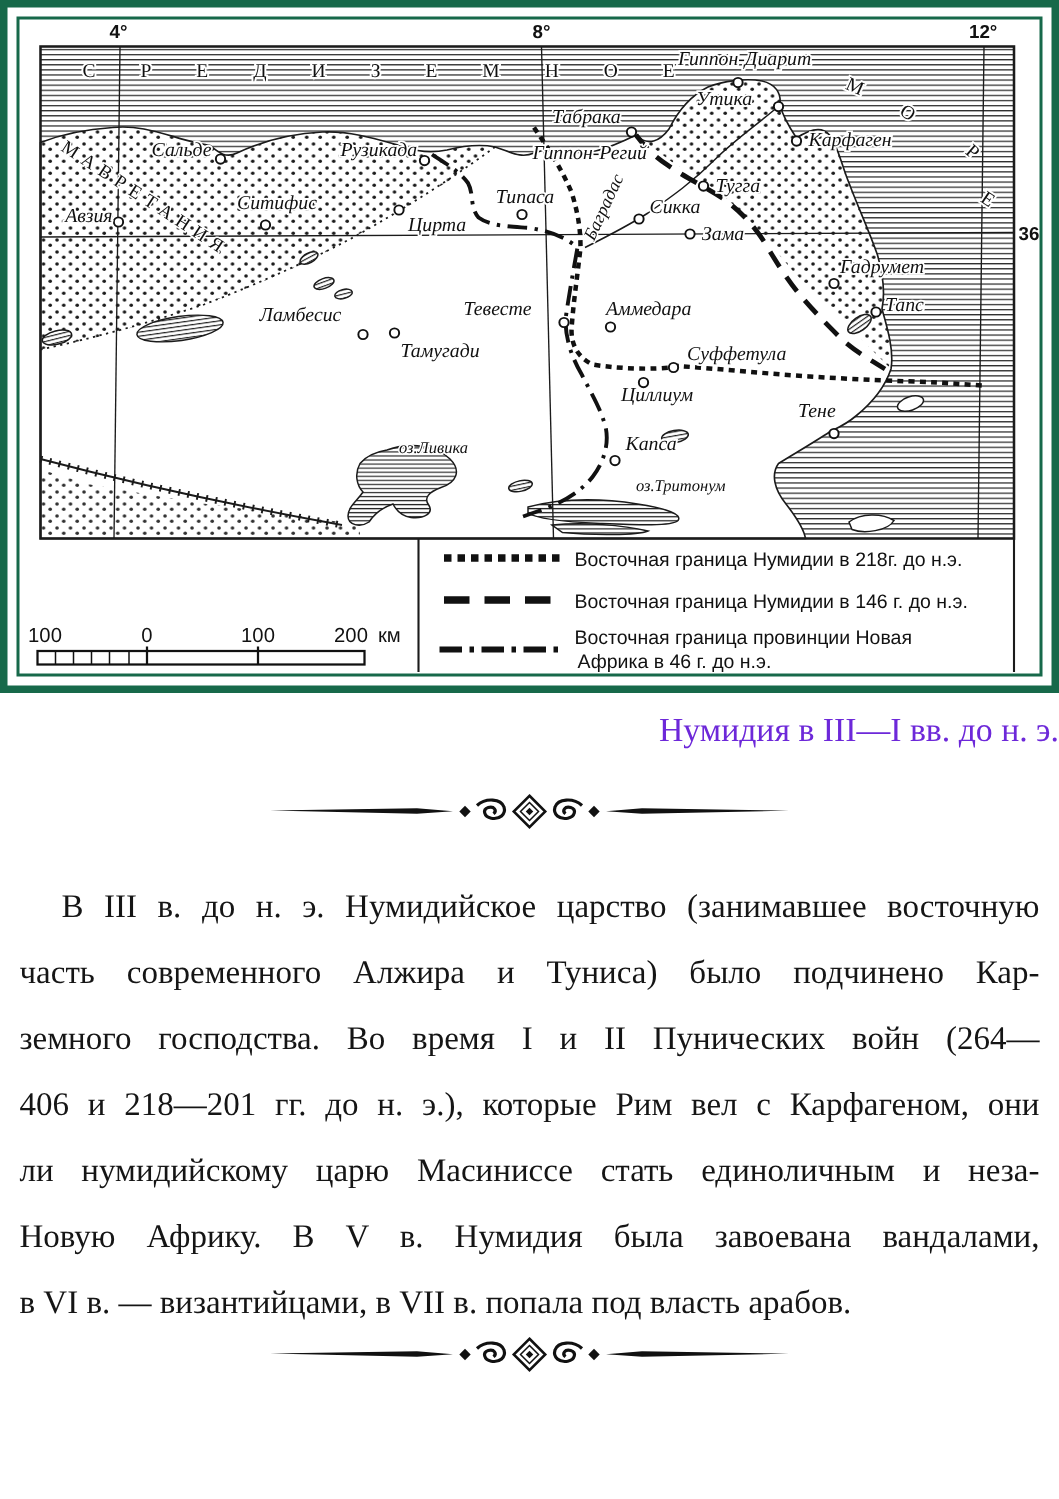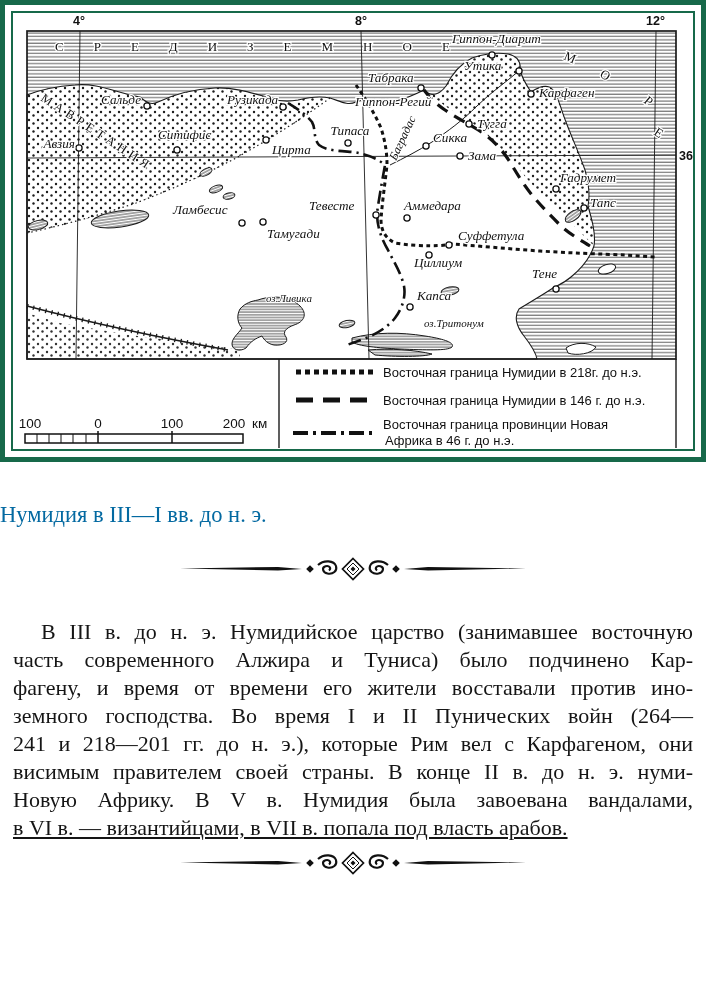--- a/index.html
+++ b/index.html
@@ -11,29 +11,29 @@
   
   .cityLabel{font:italic 13.2px "Liberation Serif",serif;fill:#111;paint-order:stroke;stroke:#fff;stroke-width:2.4px;}
   .lakeLabel{font:italic 11px "Liberation Serif",serif;fill:#111;paint-order:stroke;stroke:#fff;stroke-width:2px;}
   .seaLetter{font:13px "Liberation Serif",serif;fill:#111;paint-order:stroke;stroke:#fff;stroke-width:2.6px;}
   .regionLabel{font:12.5px "Liberation Serif",serif;fill:#111;letter-spacing:4.5px;paint-order:stroke;stroke:#fff;stroke-width:2px;}
   .riverLabel{font:italic 12px "Liberation Serif",serif;fill:#111;paint-order:stroke;stroke:#fff;stroke-width:2px;}
   .coordLabel{font:bold 12.5px "Liberation Sans",sans-serif;fill:#111;}
   .legendText{font:13px "Liberation Sans",sans-serif;fill:#111;}
   .scaleText{font:13.5px "Liberation Sans",sans-serif;fill:#111;}
   
-  .caption{margin-top:38px;text-align:left;color:#0369a1;font-size:22.5px;line-height:30px;}
+  .caption{margin-top:10px;text-align:right;color:#6d28d9;font-size:22.5px;line-height:30px;}
   
   .ornament{margin:26px auto 0 auto;width:350px;height:26px;display:block;}
   .ornament.bottom{margin-top:8px;}
   
   .article{margin-top:36px;padding:0 13px;font-size:22px;line-height:28px;color:#151515;}
-  .jline{text-align:justify;text-align-last:justify;white-space:normal;}
+  .jline{text-align:justify;text-align-last:justify;white-space:normal;margin-top:16px;}
   .jline.first{text-indent:28px;}
-  .jline.last{text-align-last:left;text-decoration:underline;}
+  .jline.last{text-align-last:left;}
 </style>
 </head>
 <body>
 
 <div class="map-block">
  <div class="map-inner">
   <svg width="680" height="436" viewBox="13 15 680 436">
     <defs>
       <pattern id="seaP" width="4" height="3.4" patternUnits="userSpaceOnUse">
         <rect width="4" height="3.4" fill="#fff"></rect>
@@ -219,24 +219,23 @@
   <g>
     <path d="M175 2.5 L185.5 13 L175 23.5 L164.5 13 Z" fill="#fff" stroke="#111" stroke-width="1.7"></path>
     <path d="M175 7 L181 13 L175 19 L169 13 Z" fill="none" stroke="#111" stroke-width="1"></path>
     <path d="M175 10.5 L177.5 13 L175 15.5 L172.5 13 Z" fill="#111"></path>
   </g>
 </svg>
 
 <div class="article">
   <div class="jline first">В III в. до н. э. Нумидийское царство (занимавшее восточную</div>
   <div class="jline">часть современного Алжира и Туниса) было подчинено Кар-</div>
-  <div class="jline">фагену, и время от времени его жители восставали против ино-</div>
   <div class="jline">земного господства. Во время I и II Пунических войн (264—</div>
-  <div class="jline">241 и 218—201 гг. до н. э.), которые Рим вел с Карфагеном, они</div>
-  <div class="jline">висимым правителем своей страны. В конце II в. до н. э. нуми-</div>
+  <div class="jline">406 и 218—201 гг. до н. э.), которые Рим вел с Карфагеном, они</div>
+  <div class="jline">ли нумидийскому царю Масиниссе стать единоличным и неза-</div>
   <div class="jline">Новую Африку. В V в. Нумидия была завоевана вандалами,</div>
   <div class="jline last">в VI в. — византийцами, в VII в. попала под власть арабов.</div>
 </div>
 
 <svg class="ornament bottom" viewBox="0 0 350 26">
   <g fill="#111" stroke="none">
     <path d="M2 12.4 L100 10.9 L124 12.9 L100 14.5 Z"></path>
     <path d="M132 9.2 L135.8 13 L132 16.8 L128.2 13 Z"></path>
     <path d="M140 9 C146 3.5 156 4.5 158 10 C159.5 15 155 18.5 149.5 17.5 C144.5 16.5 143.5 11.5 147.5 10.3 C151.5 9.2 153.5 12.5 151 14.5" fill="none" stroke="#111" stroke-width="2.1"></path>
   </g>

